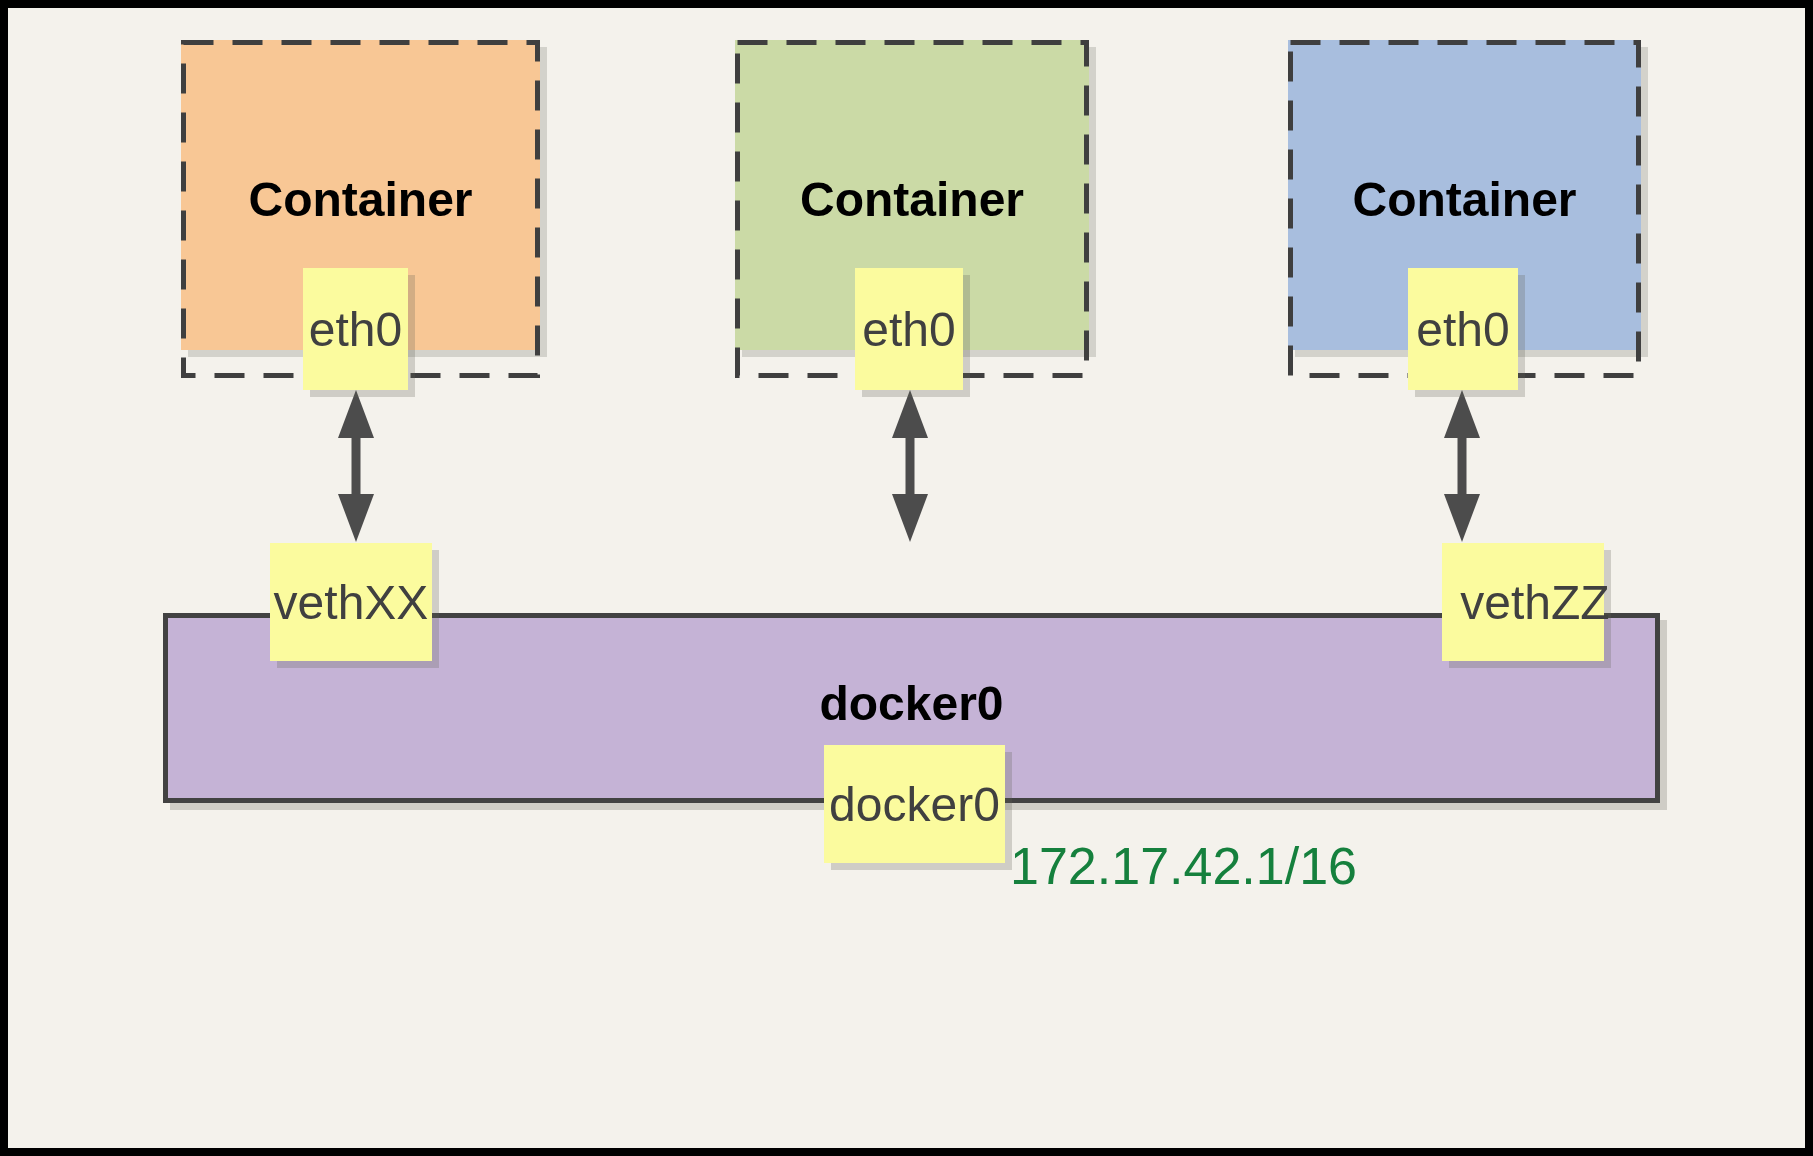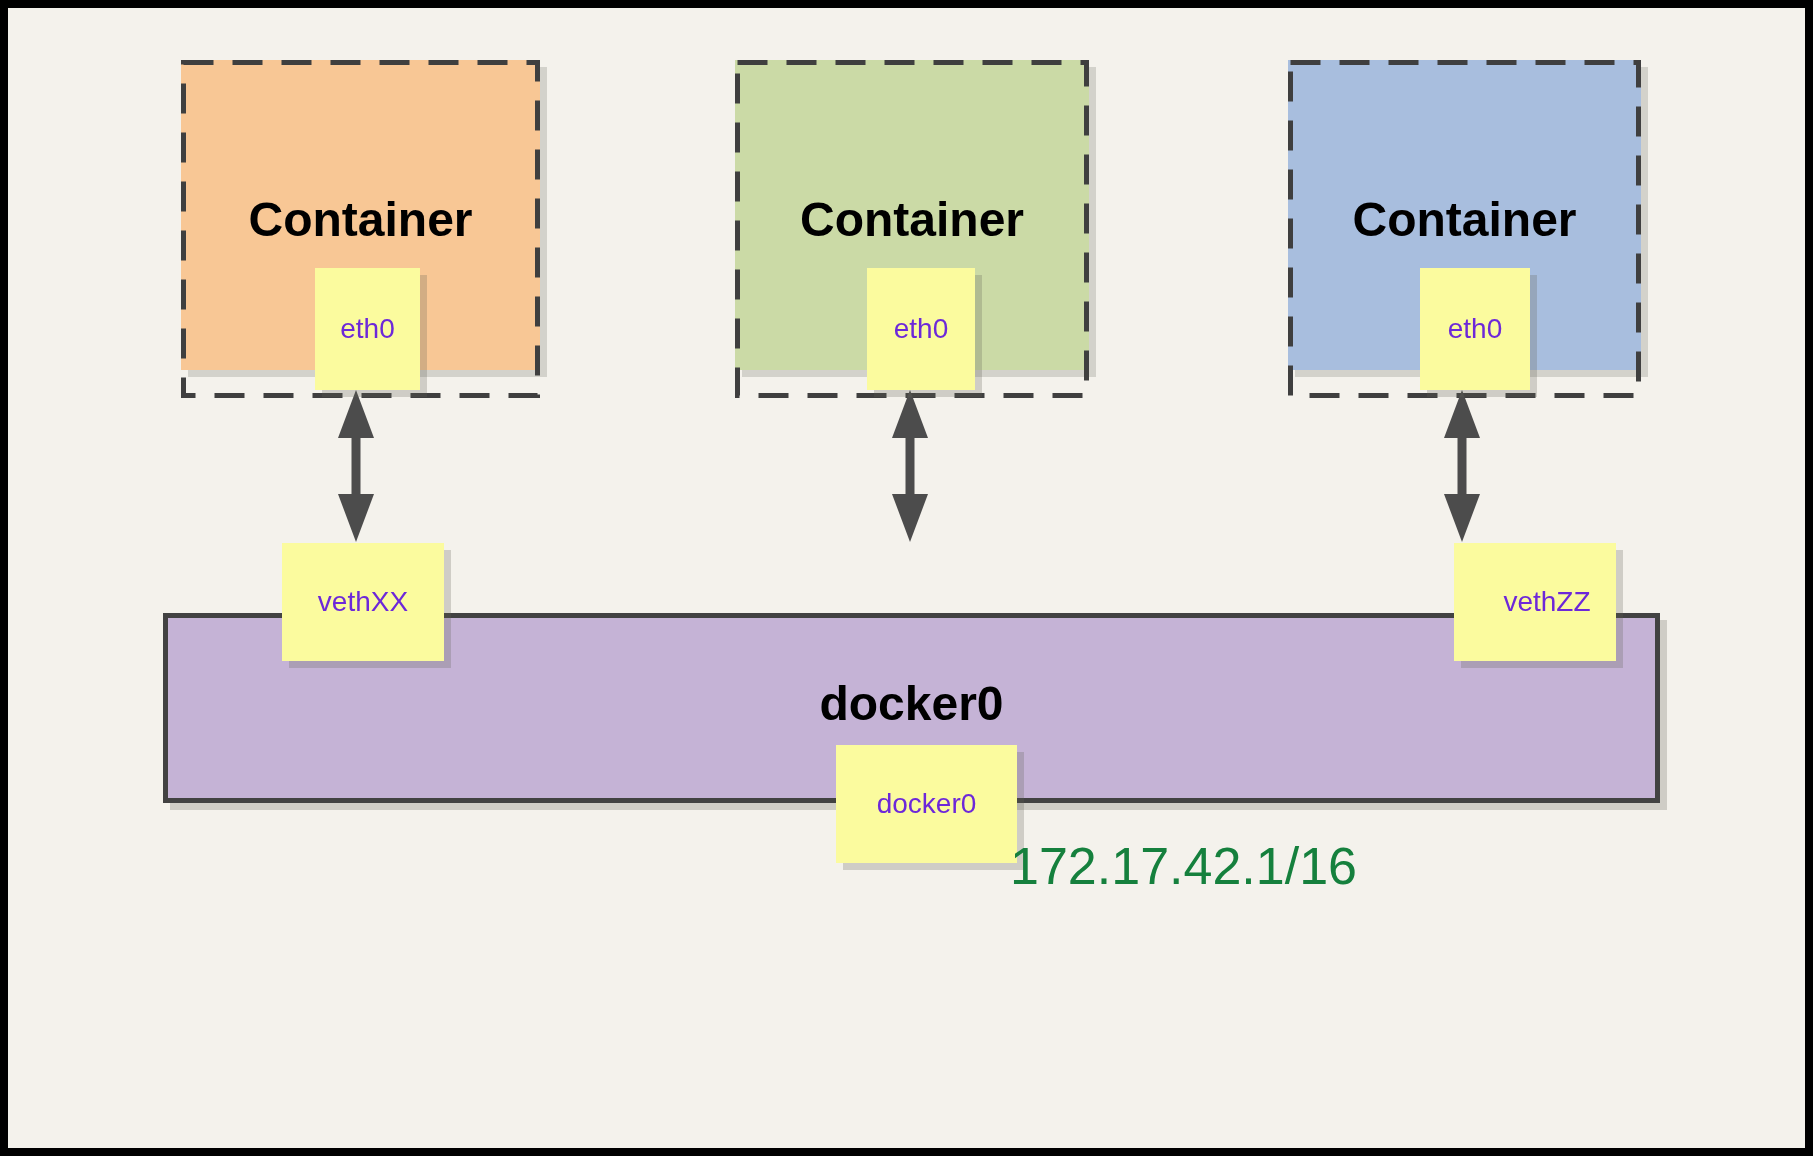--- a/index.html
+++ b/index.html
@@ -11,21 +11,21 @@
     width: 1813px;
     height: 1156px;
     background: #f4f2ec;
     border: 8px solid #000000;
     overflow: hidden;
   }
 
   
   .container-box {
     position: absolute;
-    top: 52px;
+    top: 32px;
     height: 310px;
     box-shadow: 7px 7px 0 rgba(95, 95, 85, 0.22);
   }
   .container-box svg.dash { position: absolute; left: 0; top: 0; display: block; }
   .c1 { left: 173px; width: 359px; }
   .c2 { left: 727px; width: 354px; }
   .c3 { left: 1280px; width: 353px; }
 
   .container-title {
     position: absolute;
@@ -36,25 +36,24 @@
     line-height: 48px;
     color: #000;
   }
 
   
   .node {
     position: absolute;
     display: flex;
     align-items: center;
     justify-content: center;
-    font-size: 28px;
-    color: #6d28d9;
+    font-size: 48px;
+    color: #404040;
     box-shadow: 7px 7px 0 rgba(95, 95, 85, 0.25);
     z-index: 5;
-    margin-left: 12px;
   }
   .eth { top: 260px; height: 122px; }
   .e1 { left: 295px; width: 105px; }
   .e2 { left: 847px; width: 108px; }
   .e3 { left: 1400px; width: 110px; }
 
   .veth { top: 535px; height: 118px; width: 162px; }
   .vx { left: 262px; }
   .vy { left: 815px; }
   .vz { left: 1434px; padding-left: 24px; }

